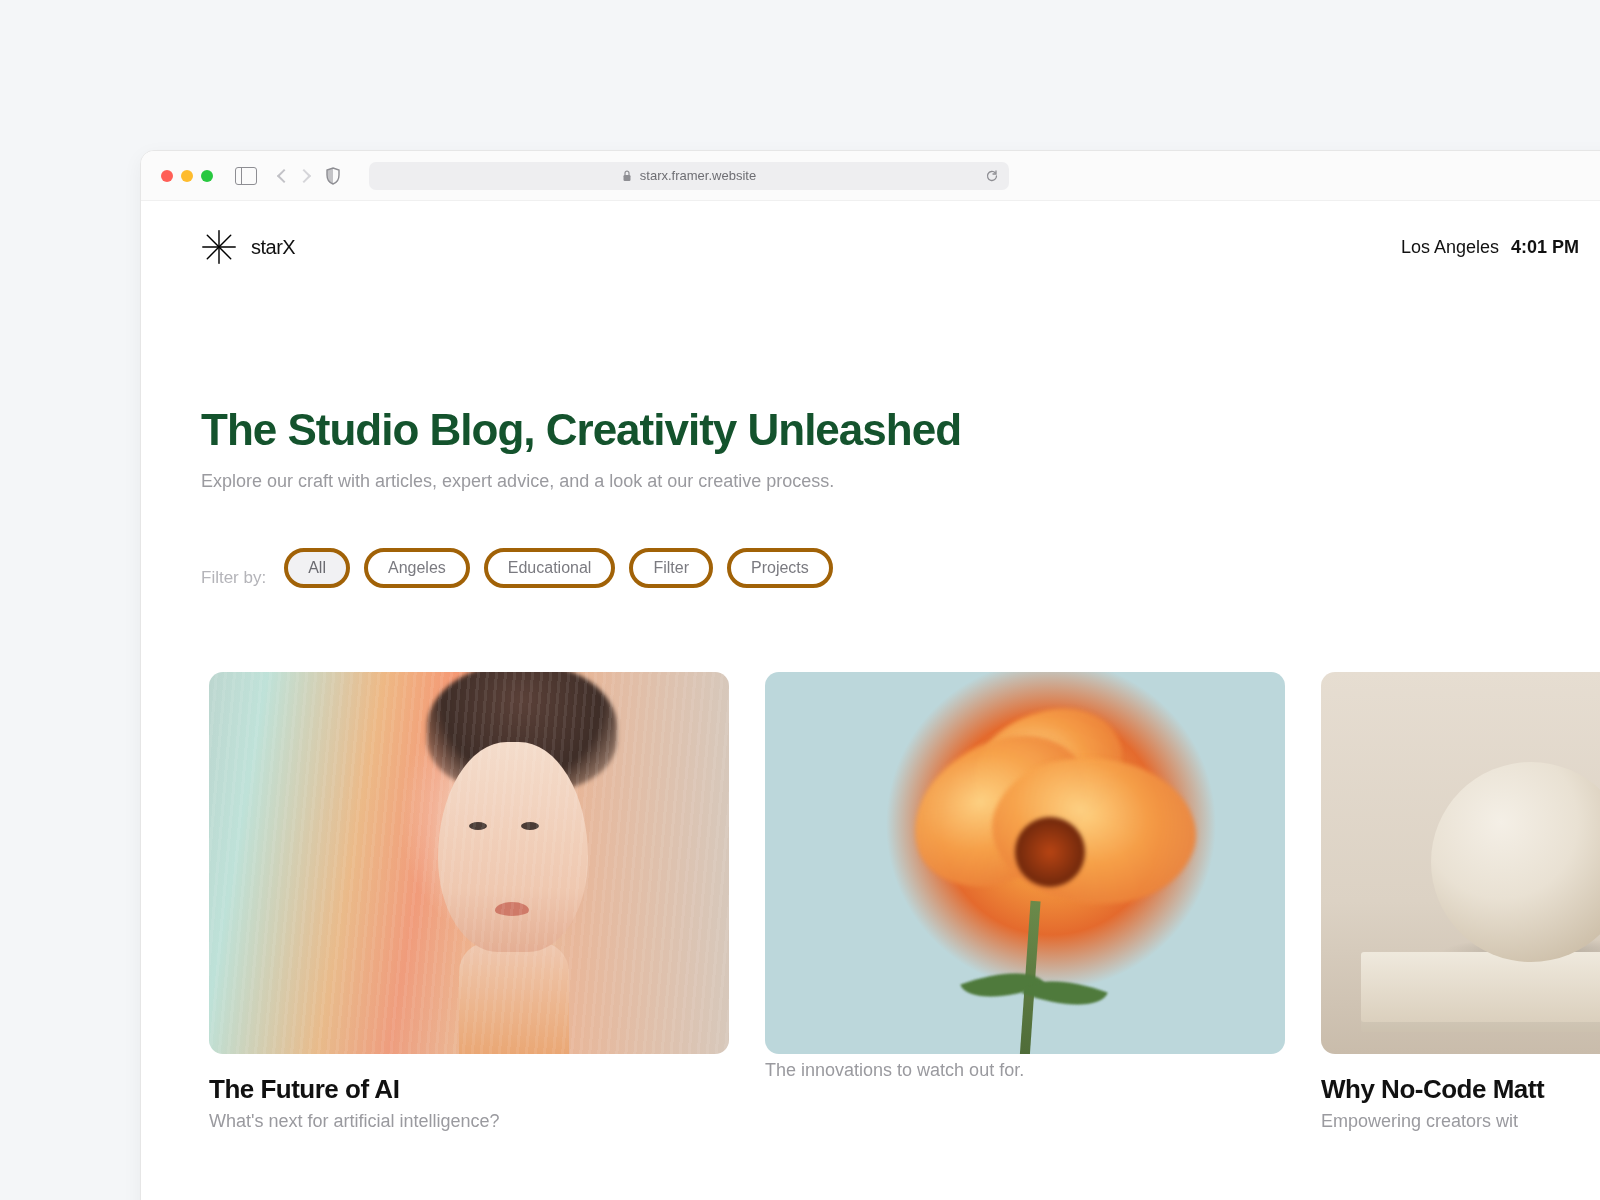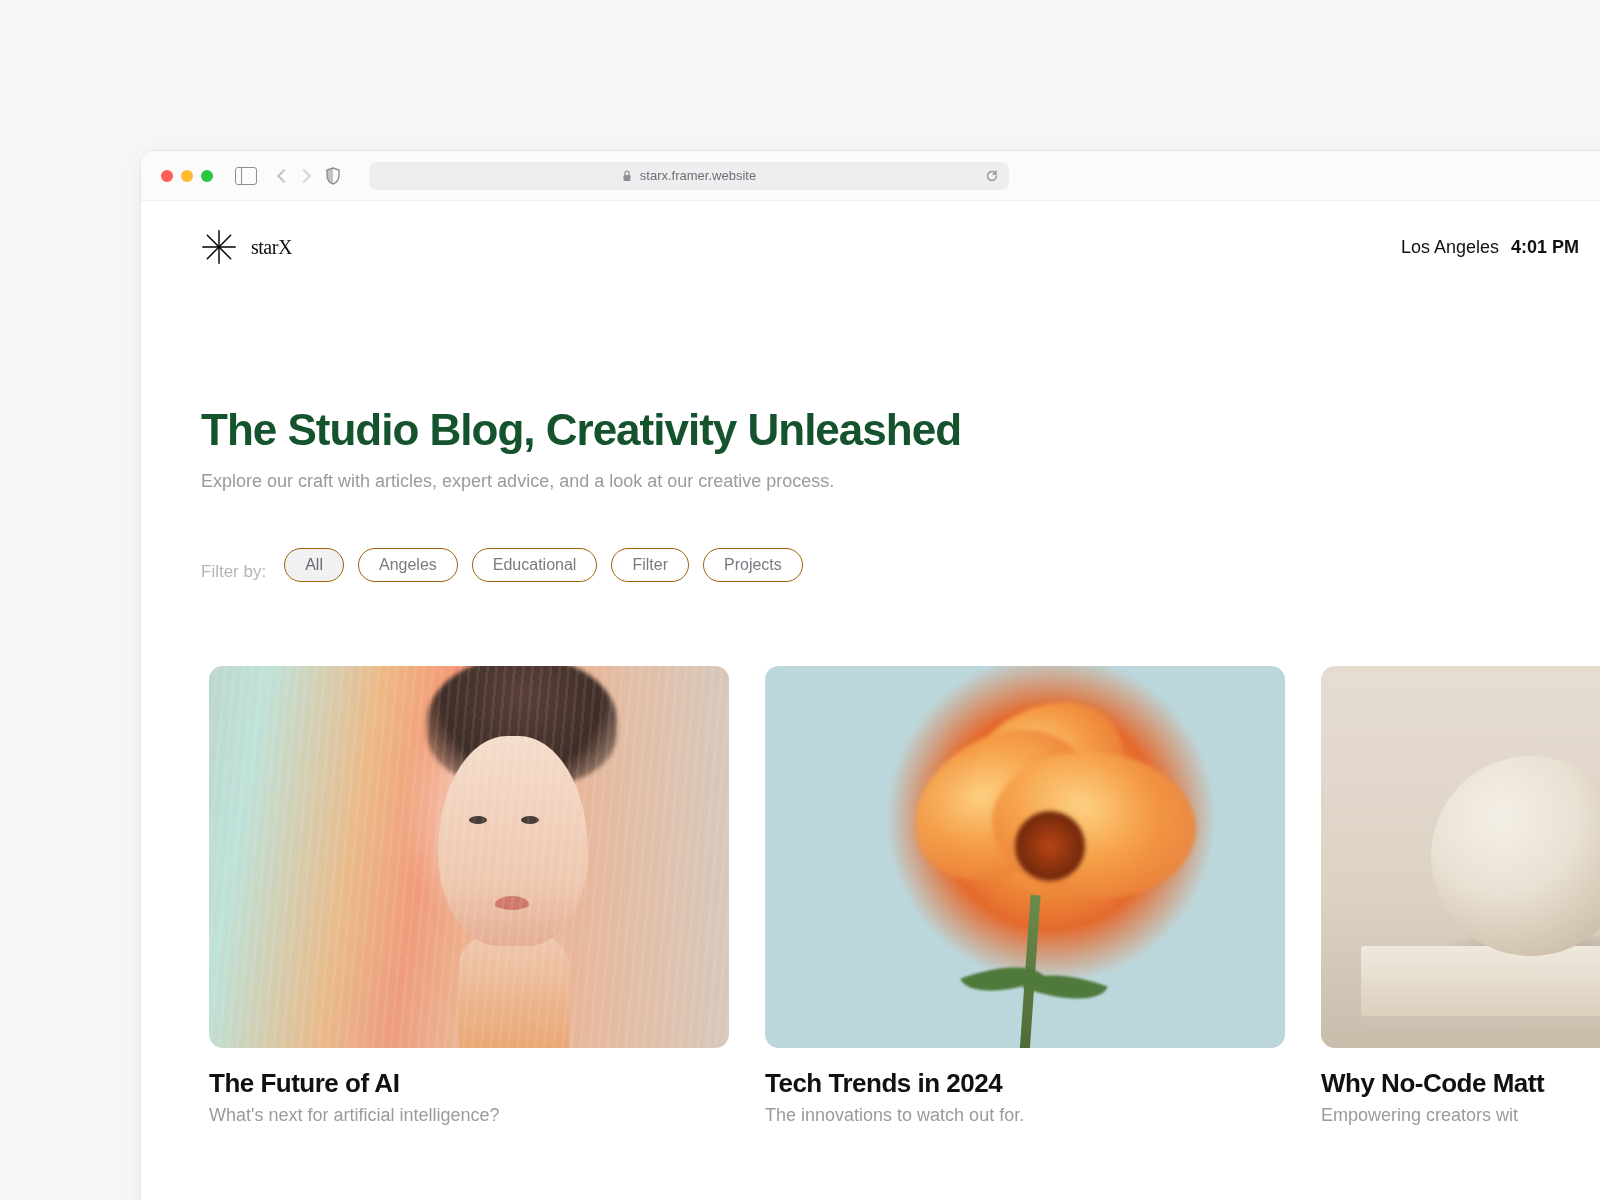--- a/index.html
+++ b/index.html
@@ -94,21 +94,21 @@
   }
 
   
   .site-header {
     display: flex;
     align-items: center;
     justify-content: space-between;
     padding: 28px 60px 0 60px;
   }
   .brand {
-    display: flex; align-items: center; gap: 14px; font-family: Liberation Serif, serif;
+    display: flex; align-items: center; gap: 14px;
   }
   .brand-logo { width: 36px; height: 36px; }
   .brand-name { font-size: 20px; font-weight: 500; letter-spacing: -0.5px; }
 
   .clock {
     display: flex; align-items: flex-end; gap: 12px;
     font-size: 18px;
   }
   .clock .city { color: #111; font-weight: 400; }
   .clock .time { font-weight: 700; }
@@ -126,21 +126,21 @@
     font-size: 18px;
     color: #9a9a9f;
   }
 
   .filters {
     margin-top: 56px;
     display: flex; align-items: flex-end; gap: 14px;
   }
   .filters-label { color: #b4b4b9; font-size: 17px; margin-right: 4px;}
   .pill {
-    border: 1px solid #a16207;
+    border: 4px solid #a16207;
     border-radius: 999px;
     padding: 7px 20px;
     font-size: 16px;
     color: #7a7a80;
     background: #fff;
     cursor: pointer;
   }
   .pill.active {
     background: #f1f1f3;
     color: #6a6a70;
@@ -359,21 +359,20 @@
       <div class="card">
         <div class="thumb art2">
           <div class="petal p3"></div>
           <div class="petal p1"></div>
           <div class="petal p2"></div>
           <div class="center"></div>
           <div class="stem"></div>
           <div class="leaf l1"></div>
           <div class="leaf l2"></div>
         </div>
-        <div class="card-title">Tech Trends in 2024</div>
         <div class="card-sub">The innovations to watch out for.</div>
       </div>
 
       <div class="card" style="width:380px; flex:0 0 380px;">
         <div class="thumb art3">
           <div class="shadow"></div>
           <div class="book"></div>
           <div class="sphere"></div>
         </div>
         <div class="card-title">Why No-Code Matt</div>

